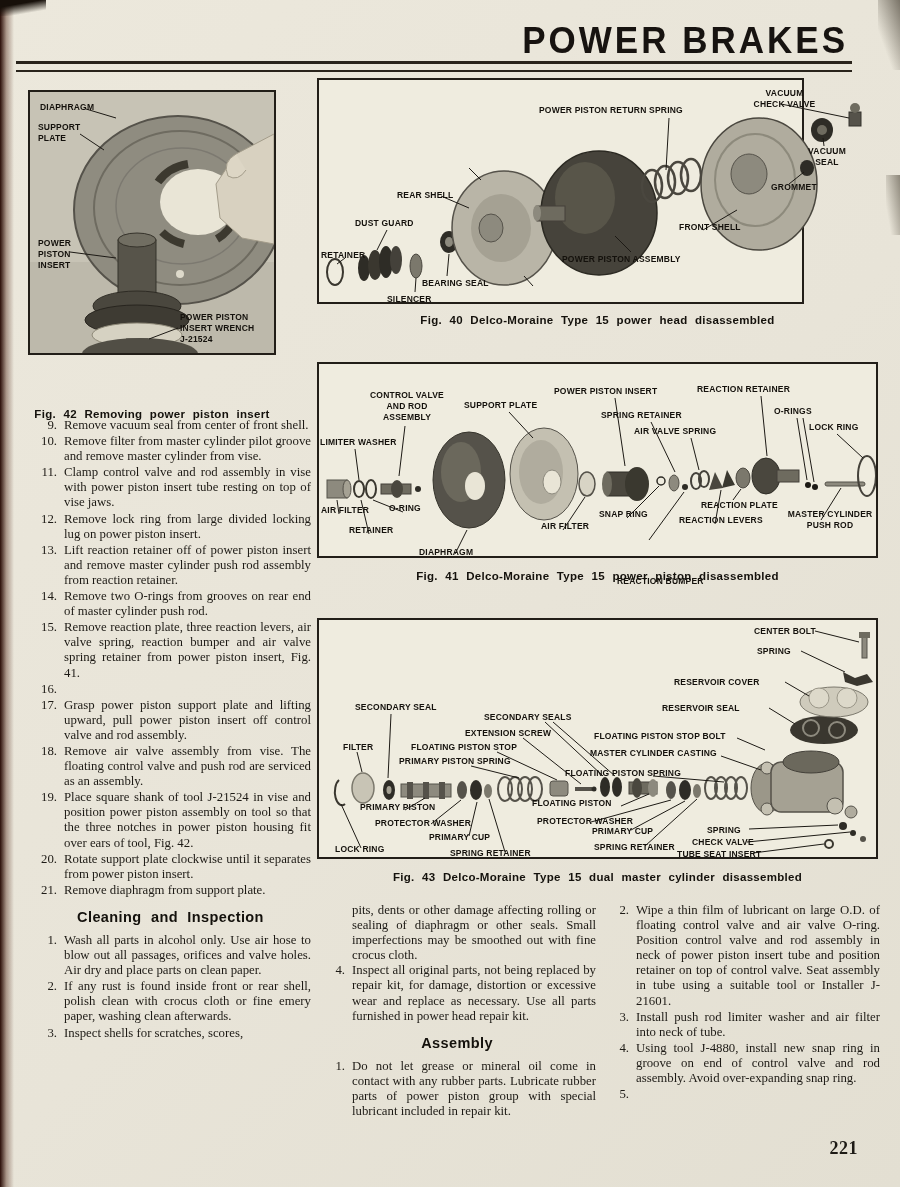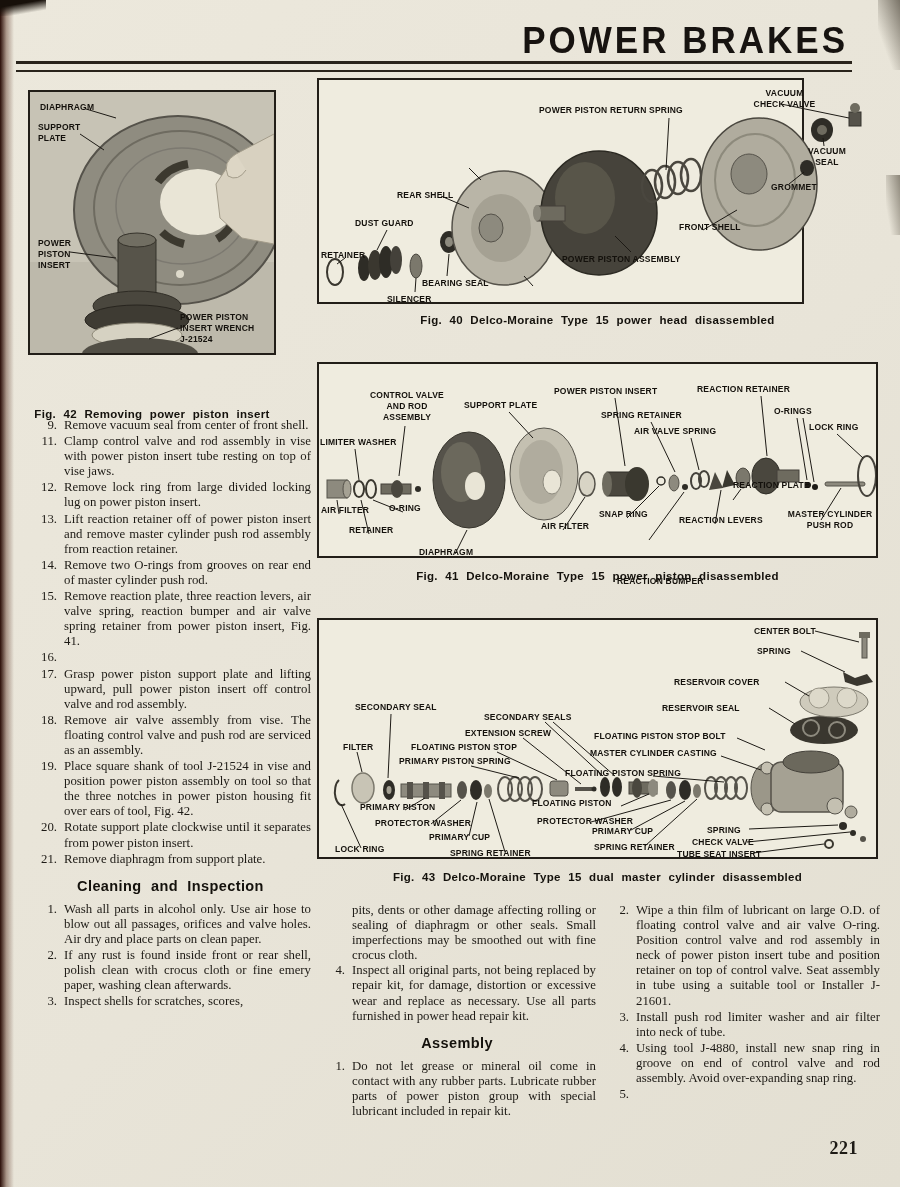--- a/index.html
+++ b/index.html
@@ -201,21 +201,21 @@
     <div class="lbl" style="left:490px;top:58px;">LOCK RING</div>
     <div class="lbl" style="left:1px;top:73px;">LIMITER WASHER</div>
     <div class="lbl" style="left:2px;top:141px;">AIR FILTER</div>
     <div class="lbl" style="left:70px;top:139px;">O-RING</div>
     <div class="lbl" style="left:30px;top:161px;">RETAINER</div>
     <div class="lbl" style="left:100px;top:183px;">DIAPHRAGM</div>
     <div class="lbl" style="left:222px;top:157px;">AIR FILTER</div>
     <div class="lbl" style="left:280px;top:145px;">SNAP RING</div>
     <div class="lbl" style="left:298px;top:166px;margin-top:46px;">REACTION BUMPER</div>
     <div class="lbl" style="left:360px;top:151px;">REACTION LEVERS</div>
-    <div class="lbl" style="left:382px;top:116px;margin-left:32px;">REACTION PLATE</div>
+    <div class="lbl" style="left:382px;top:136px;">REACTION PLATE</div>
     <div class="lbl" style="left:462px;top:145px;width:98px;text-align:center;">MASTER CYLINDER
 PUSH ROD</div>
   </div>
   <div class="caption" style="left:317px;top:570px;width:561px;">Fig. 41   Delco-Moraine Type 15 power piston disassembled</div>
 
   <div class="figbox" style="left:317px;top:618px;width:561px;height:241px;">
     <svg width="557" height="237" viewBox="0 0 557 237">
       <path d="M20,160 a7,13 0 1,0 6,24" fill="none" stroke="#3a372f" stroke-width="2"></path>
       <ellipse cx="44" cy="168" rx="11" ry="15" fill="#c8c4b5" stroke="#7b786c" stroke-width="1.5"></ellipse>
       <ellipse cx="70" cy="170" rx="6" ry="10" fill="#2e2c26"></ellipse>
@@ -321,20 +321,24 @@
   </div>
   <div class="caption" style="left:317px;top:871px;width:561px;">Fig. 43   Delco-Moraine Type 15 dual master cylinder disassembled</div>
 
   <div class="col" style="left:30px;top:418px;width:281px;">
     <div>
         <div class="step">
           <span class="num">9.</span>
           <span class="txt">Remove vacuum seal from center of front shell.</span>
         </div>
         <div class="step">
+          <span class="num">10.</span>
+          <span class="txt">Remove filter from master cylinder pilot groove and remove master cylinder from vise.</span>
+        </div>
+        <div class="step">
           <span class="num">11.</span>
           <span class="txt">Clamp control valve and rod assembly in vise with power piston insert tube resting on top of vise jaws.</span>
         </div>
         <div class="step">
           <span class="num">12.</span>
           <span class="txt">Remove lock ring from large divided locking lug on power piston insert.</span>
         </div>
         <div class="step">
           <span class="num">13.</span>
           <span class="txt">Lift reaction retainer off of power piston insert and remove master cylinder push rod assembly from reaction retainer.</span>

